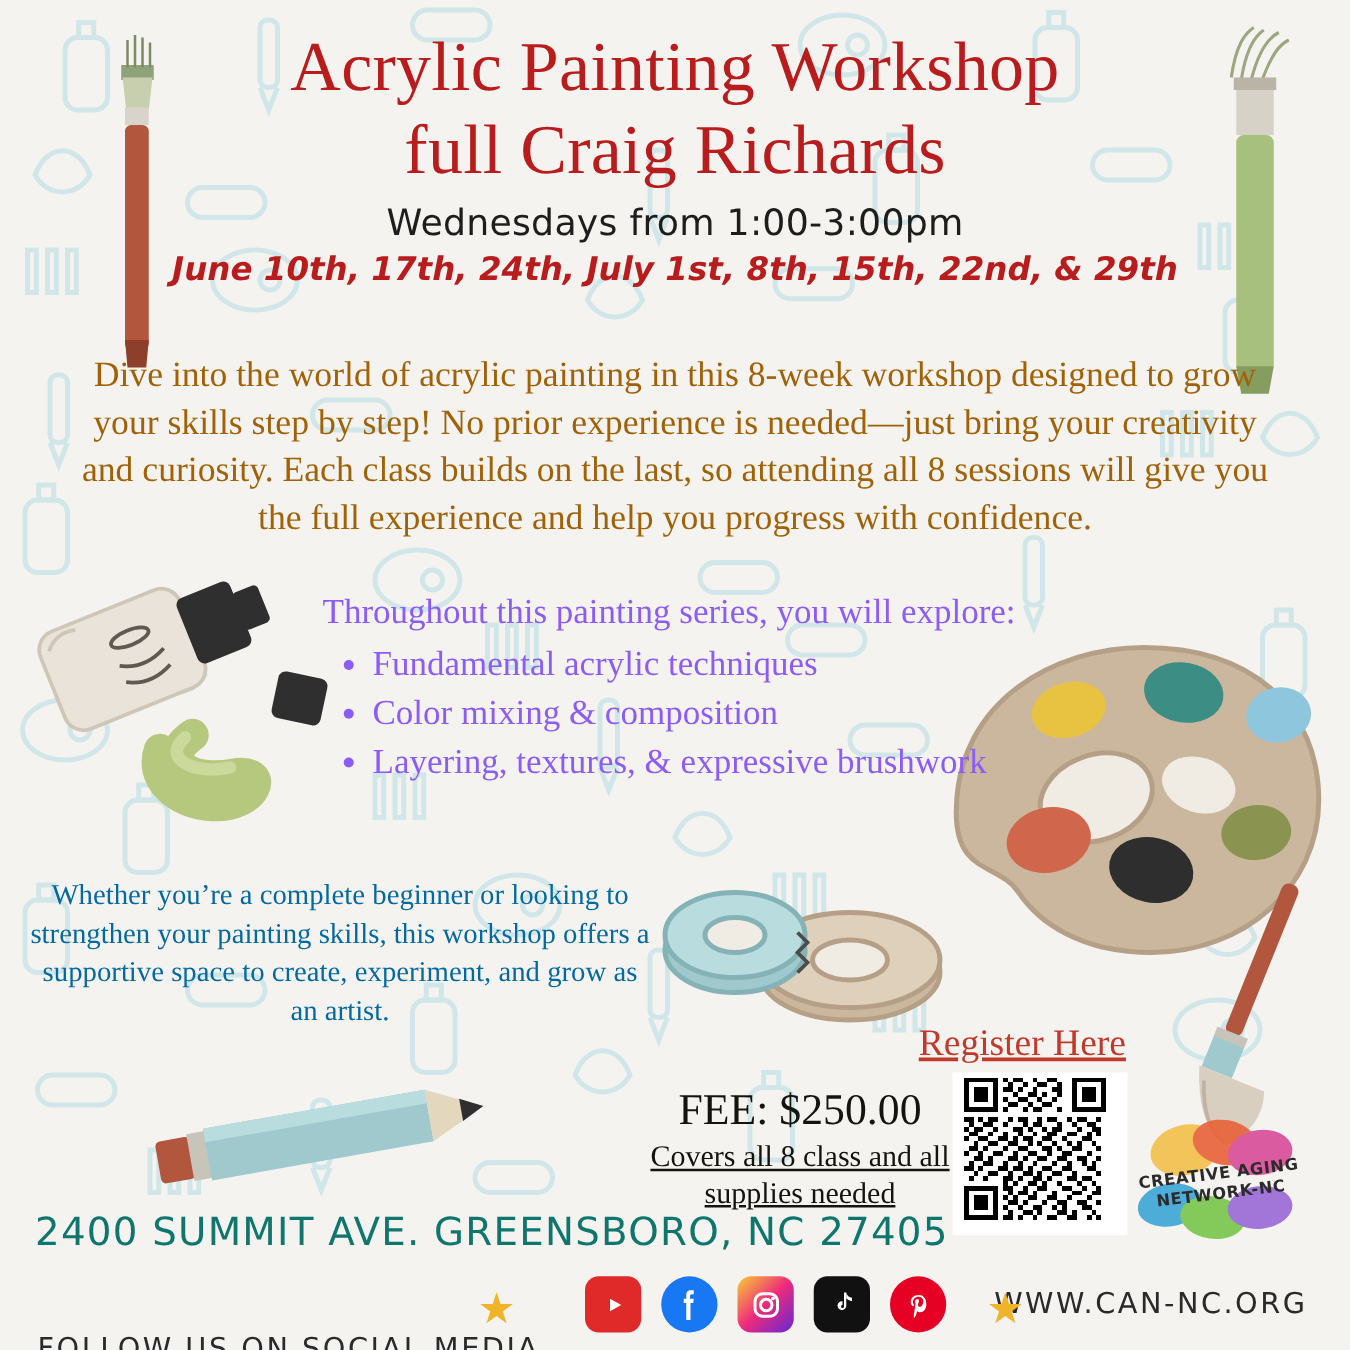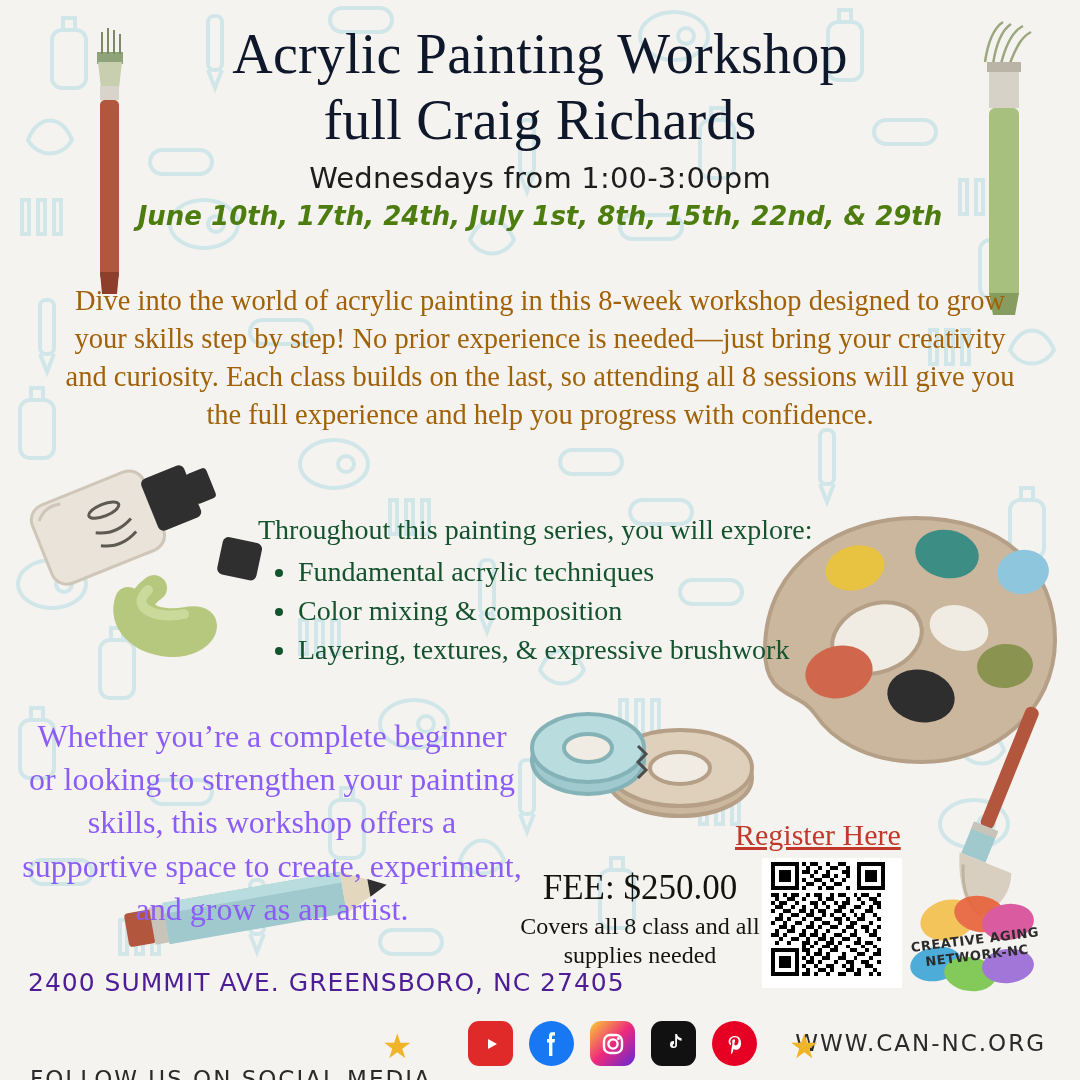--- a/index.html
+++ b/index.html
@@ -35,61 +35,60 @@
     top: 22px;
     left: 0;
     width: 1080px;
     text-align: center;
     z-index: 4;
   }
   .title {
     font-family: "Liberation Serif", serif;
     font-size: 56px;
     line-height: 1.17;
-    color: #0f172a;
+    color: #b91c1c;
     letter-spacing: .2px;
     margin: 0;
     font-weight: 400;
   }
   .subtitle {
     margin-top: 8px;
     font-family: "DejaVu Sans", sans-serif;
     font-size: 29px;
     color: #1d1d1d;
     letter-spacing: .2px;
   }
   .dates {
     margin-top: 6px;
     font-family: "DejaVu Sans", sans-serif;
     font-weight: bold;
     font-style: italic;
     font-size: 26px;
-    color: #4d7c0f;
+    color: #b91c1c;
   }
 
   
   .intro {
     position: absolute;
     top: 282px;
     left: 55px;
     width: 970px;
     text-align: center;
     font-size: 28.5px;
     line-height: 1.33;
     color: #a16207;
     z-index: 4;
   }
   .explore-block {
     position: absolute;
     top: 472px;
     left: 258px;
     width: 570px;
     z-index: 4;
-    color: #14532d;
-    margin-top: 40px;
+    color: #8b5cf6;
   }
   .explore-lead {
     font-size: 28px;
     line-height: 1.32;
     text-align: left;
   }
   .explore-list {
     margin: 4px 0 0 0;
     padding-left: 40px;
     font-size: 28px;
@@ -97,45 +96,45 @@
   }
   .explore-list li {
     margin-bottom: 2px;
   }
   .whether {
     position: absolute;
     top: 700px;
     left: 22px;
     width: 500px;
     text-align: center;
-    font-size: 32px;
+    font-size: 23px;
     line-height: 1.35;
-    color: #8b5cf6;
+    color: #0369a1;
     z-index: 4;
-    margin-top: 15px;
   }
 
   
   .fee-block {
     position: absolute;
     top: 868px;
     left: 505px;
     width: 270px;
     text-align: center;
     z-index: 4;
     color: #14140f;
   }
   .fee-amount {
     font-size: 35px;
     line-height: 1.15;
   }
   .fee-note {
     font-size: 24px;
     line-height: 1.2;
     margin-top: 4px;
+    text-decoration: underline;
   }
 
   
   .register-label {
     position: absolute;
     top: 818px;
     left: 735px;
     width: 200px;
     text-align: left;
     font-size: 30px;
@@ -178,23 +177,23 @@
     line-height: 1.25;
     transform: rotate(-7deg);
   }
 
   
   .address {
     position: absolute;
     top: 968px;
     left: 28px;
     font-family: "DejaVu Sans", sans-serif;
-    font-size: 25px;
+    font-size: 31px;
     letter-spacing: 1px;
-    color: #4c1d95;
+    color: #0f766e;
     z-index: 5;
     text-align: right;
   }
   .follow {
     position: absolute;
     top: 1030px;
     left: 30px;
     font-family: "DejaVu Sans", sans-serif;
     font-size: 23px;
     letter-spacing: 2px;

